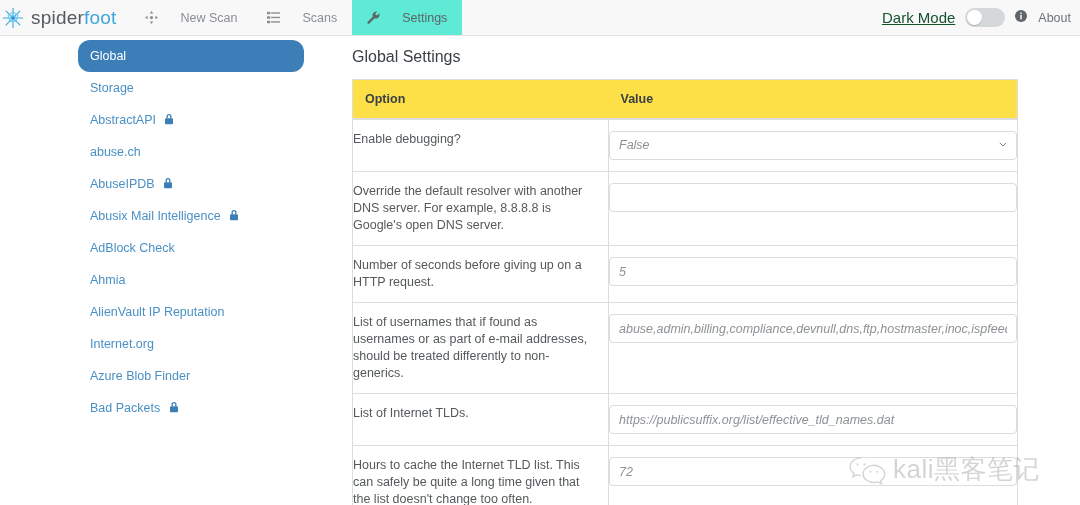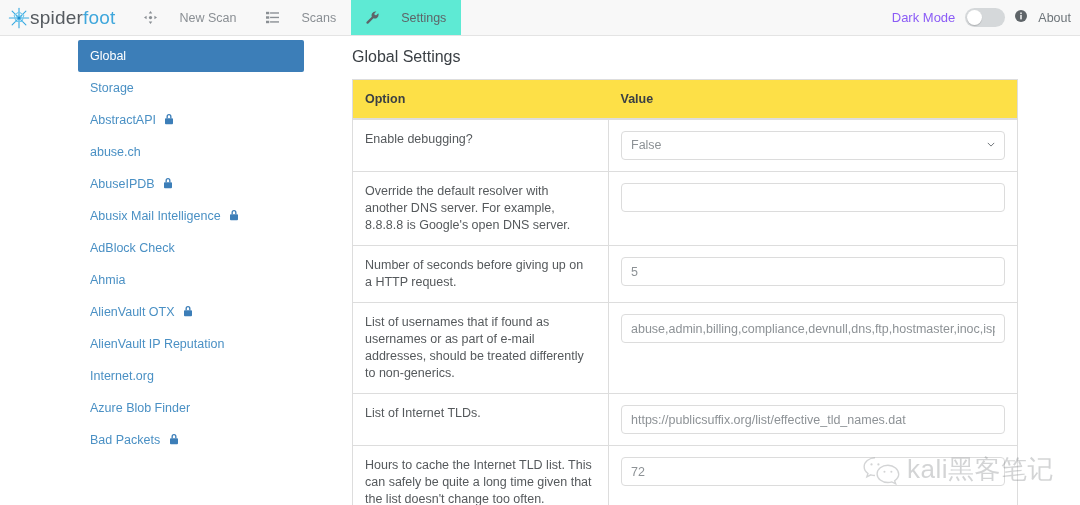--- a/index.html
+++ b/index.html
@@ -17,22 +17,23 @@
     position: relative;
     height: 36px;
     background: #f8f8f8;
     border-bottom: 1px solid #e4e4e4;
     display: flex;
     align-items: stretch;
   }
   .brand {
     display: flex;
     align-items: center;
-    padding: 0 14px 0 8px;
+    padding: 0 14px 0 2px;
     text-decoration: none;
+    gap: 7px;
   }
   .brand-logo {
     width: 22px; height: 22px;
     display: block;
     flex: none;
   }
   .brand-text {
     font-size: 19px;
     letter-spacing: .2px;
     white-space: nowrap;
@@ -54,21 +55,21 @@
   .navlink.active { background: #5eead4; color: #5e6468; }
   .navlink svg { display: block; flex: none; }
 
   .nav-right {
     margin-left: auto;
     display: flex;
     align-items: center;
     gap: 10px;
     padding-right: 9px;
   }
-  .darkmode-label { font-size: 13px; color: #8b5cf6; }
+  .darkmode-label { font-size: 15px; color: #14532d; text-decoration: underline; }
   .toggle {
     width: 40px; height: 19px;
     border-radius: 10px;
     background: #d5d8da;
     position: relative;
     cursor: pointer;
     flex: none;
   }
   .toggle .knob {
     position: absolute;
@@ -100,21 +101,21 @@
     font-size: 12.5px;
     color: #4a90c4;
     text-decoration: none;
     line-height: 18px;
     border-radius: 2px;
     white-space: nowrap;
   }
   .side-item.active {
     background: #3c7eb8;
     color: #ffffff;
-    border-radius: 2px;
+    border-radius: 12px;
   }
   .lock {
     display: inline-block;
     margin-left: 5px;
     position: relative;
     top: 1px;
   }
 
   .content {
     flex: 1;
@@ -140,21 +141,21 @@
     text-align: left;
     font-size: 12.5px;
     color: #3a3f44;
     font-weight: bold;
     padding: 12px 12px;
     border-bottom: 2px solid #dddddd;
     background: #fde047;
   }
   .settings-table td {
     border-top: 1px solid #dddddd;
-    padding: 11px 12px;
+    padding: 11px 0;
     font-size: 12.5px;
     color: #55595c;
     vertical-align: top;
   }
   .settings-table td.opt {
     border-right: 1px solid #dddddd;
     line-height: 17px;
     padding-right: 16px;
   }
   .col-opt { width: 256px; }
@@ -167,33 +168,34 @@
     background: #fff;
     font-size: 12.5px;
     color: #8d9296;
     font-family: "Liberation Sans", sans-serif;
     padding: 0 9px;
     display: block;
     line-height: 27px;
     overflow: hidden;
     white-space: nowrap;
     text-overflow: clip;
+    font-style: italic;
   }
   .select-wrap { position: relative; }
   .select-wrap .chev {
     position: absolute;
     right: 10px; top: 11px;
     width: 8px; height: 5px;
     pointer-events: none;
   }
 
   
   .watermark {
     position: absolute;
-    right: 26px;
+    right: 40px;
     bottom: 18px;
     display: flex;
     align-items: center;
     gap: 7px;
     pointer-events: none;
     opacity: .30;
     z-index: 5;
   }
   .watermark .wm-text {
     font-size: 26px;
@@ -329,29 +331,20 @@
 
 
     <a class="side-item" href="#">
       <span>AdBlock Check</span>
     </a>
 
     <a class="side-item" href="#">
       <span>Ahmia</span>
     </a>
 
-    <a class="side-item" href="#">
-      <span>AlienVault OTX</span>
-      <span class="lock">
-        <svg width="10" height="12" viewBox="0 0 12 14" fill="#3c7eb8">
-          <path d="M3 6V4a3 3 0 0 1 6 0v2h-1.6V4a1.4 1.4 0 0 0-2.8 0v2z"></path>
-          <rect x="1.2" y="6" width="9.6" height="7.2" rx="1.1"></rect>
-        </svg>
-      </span>
-    </a>
 
     <a class="side-item" href="#">
       <span>AlienVault IP Reputation</span>
     </a>
 
     <a class="side-item" href="#">
       <span>Internet.org</span>
     </a>
 
     <a class="side-item" href="#">

